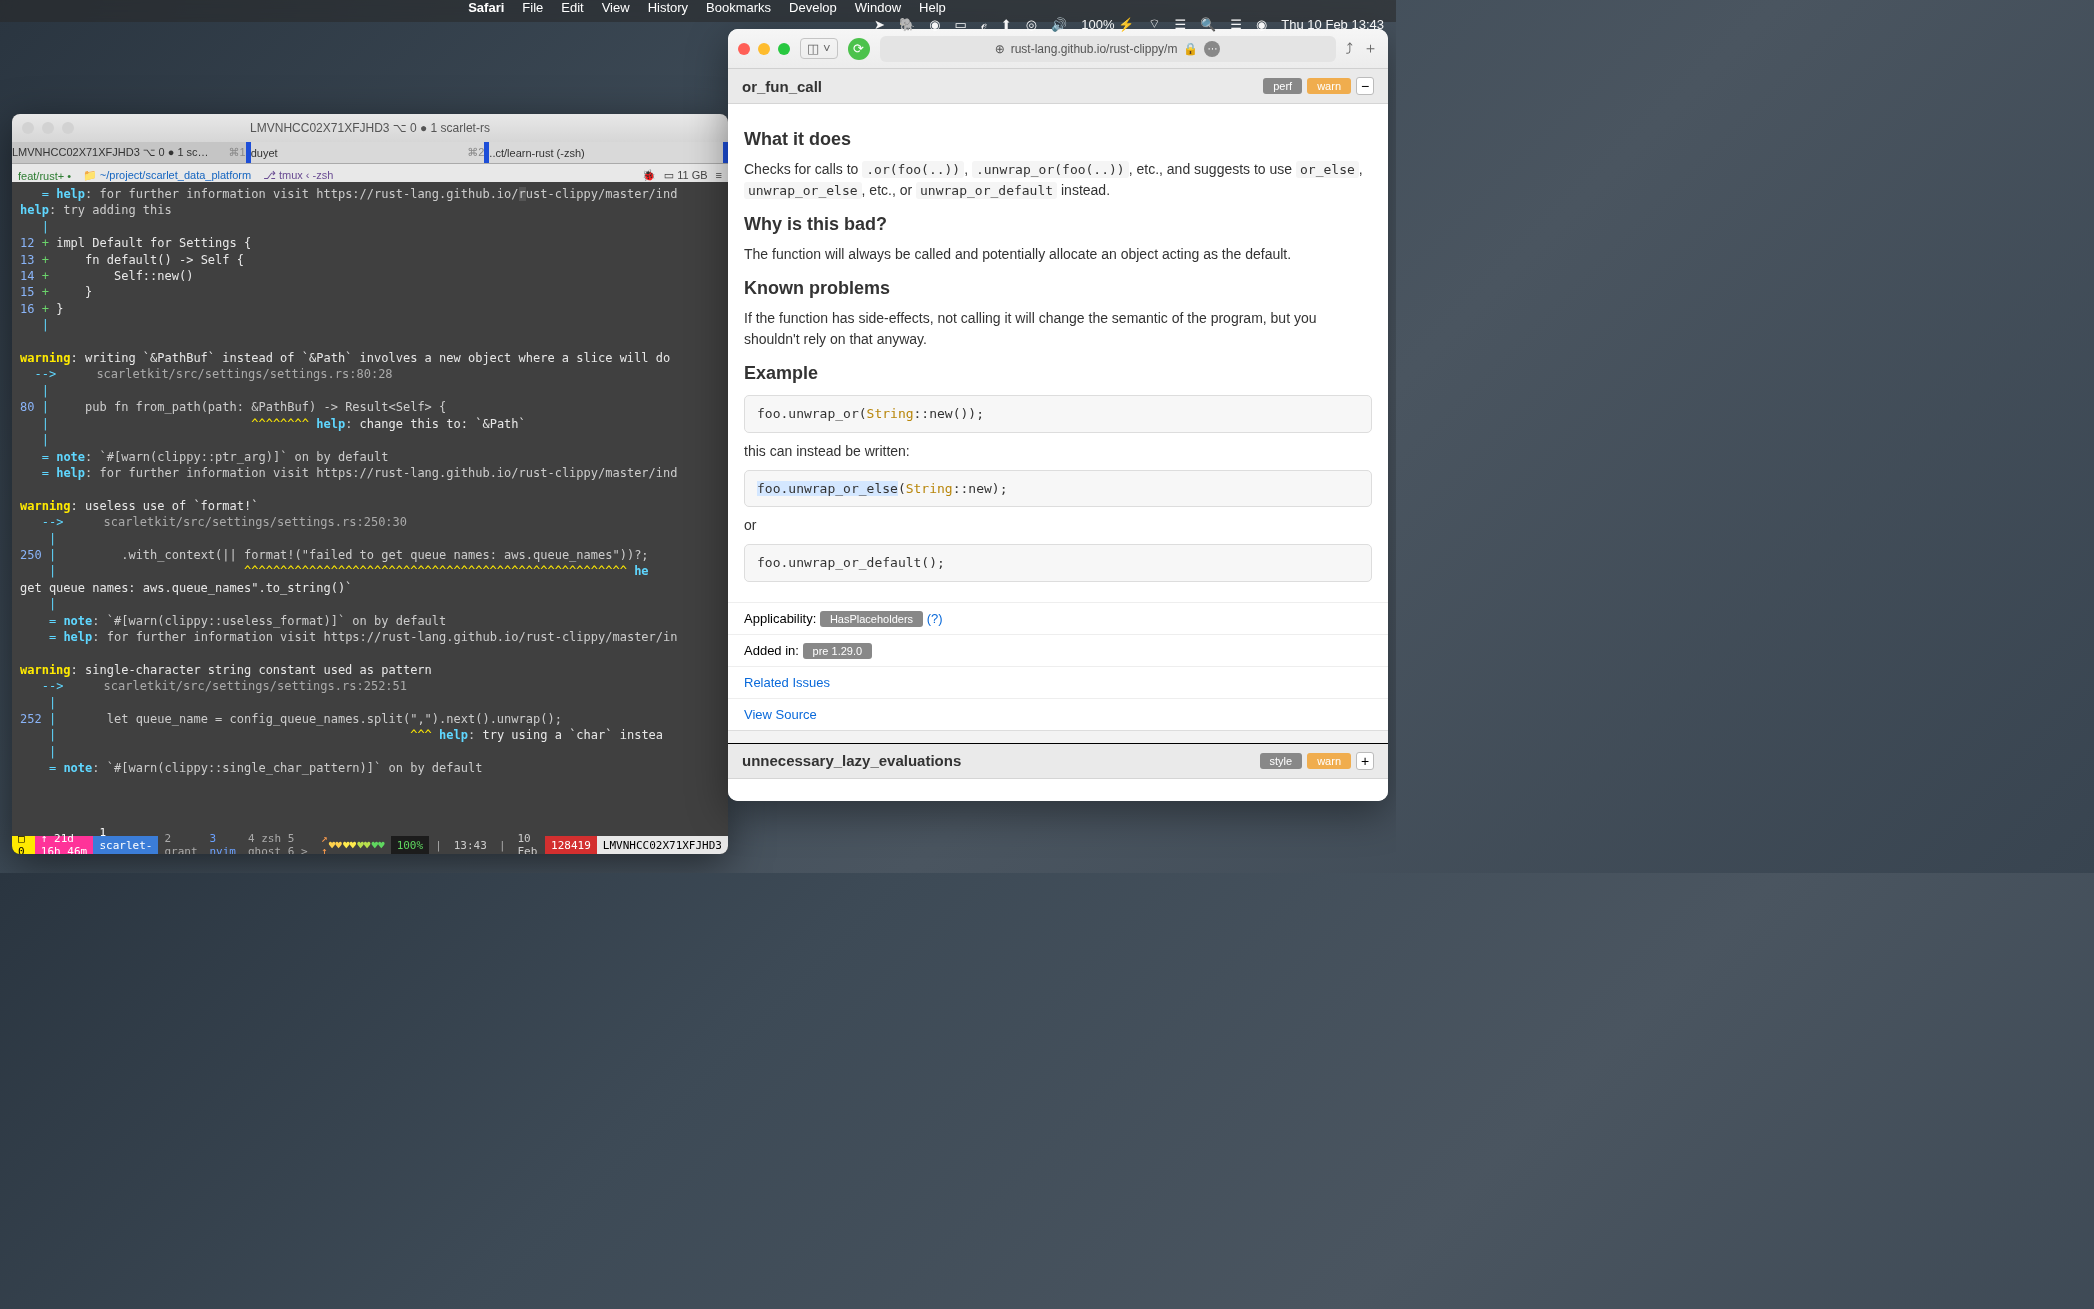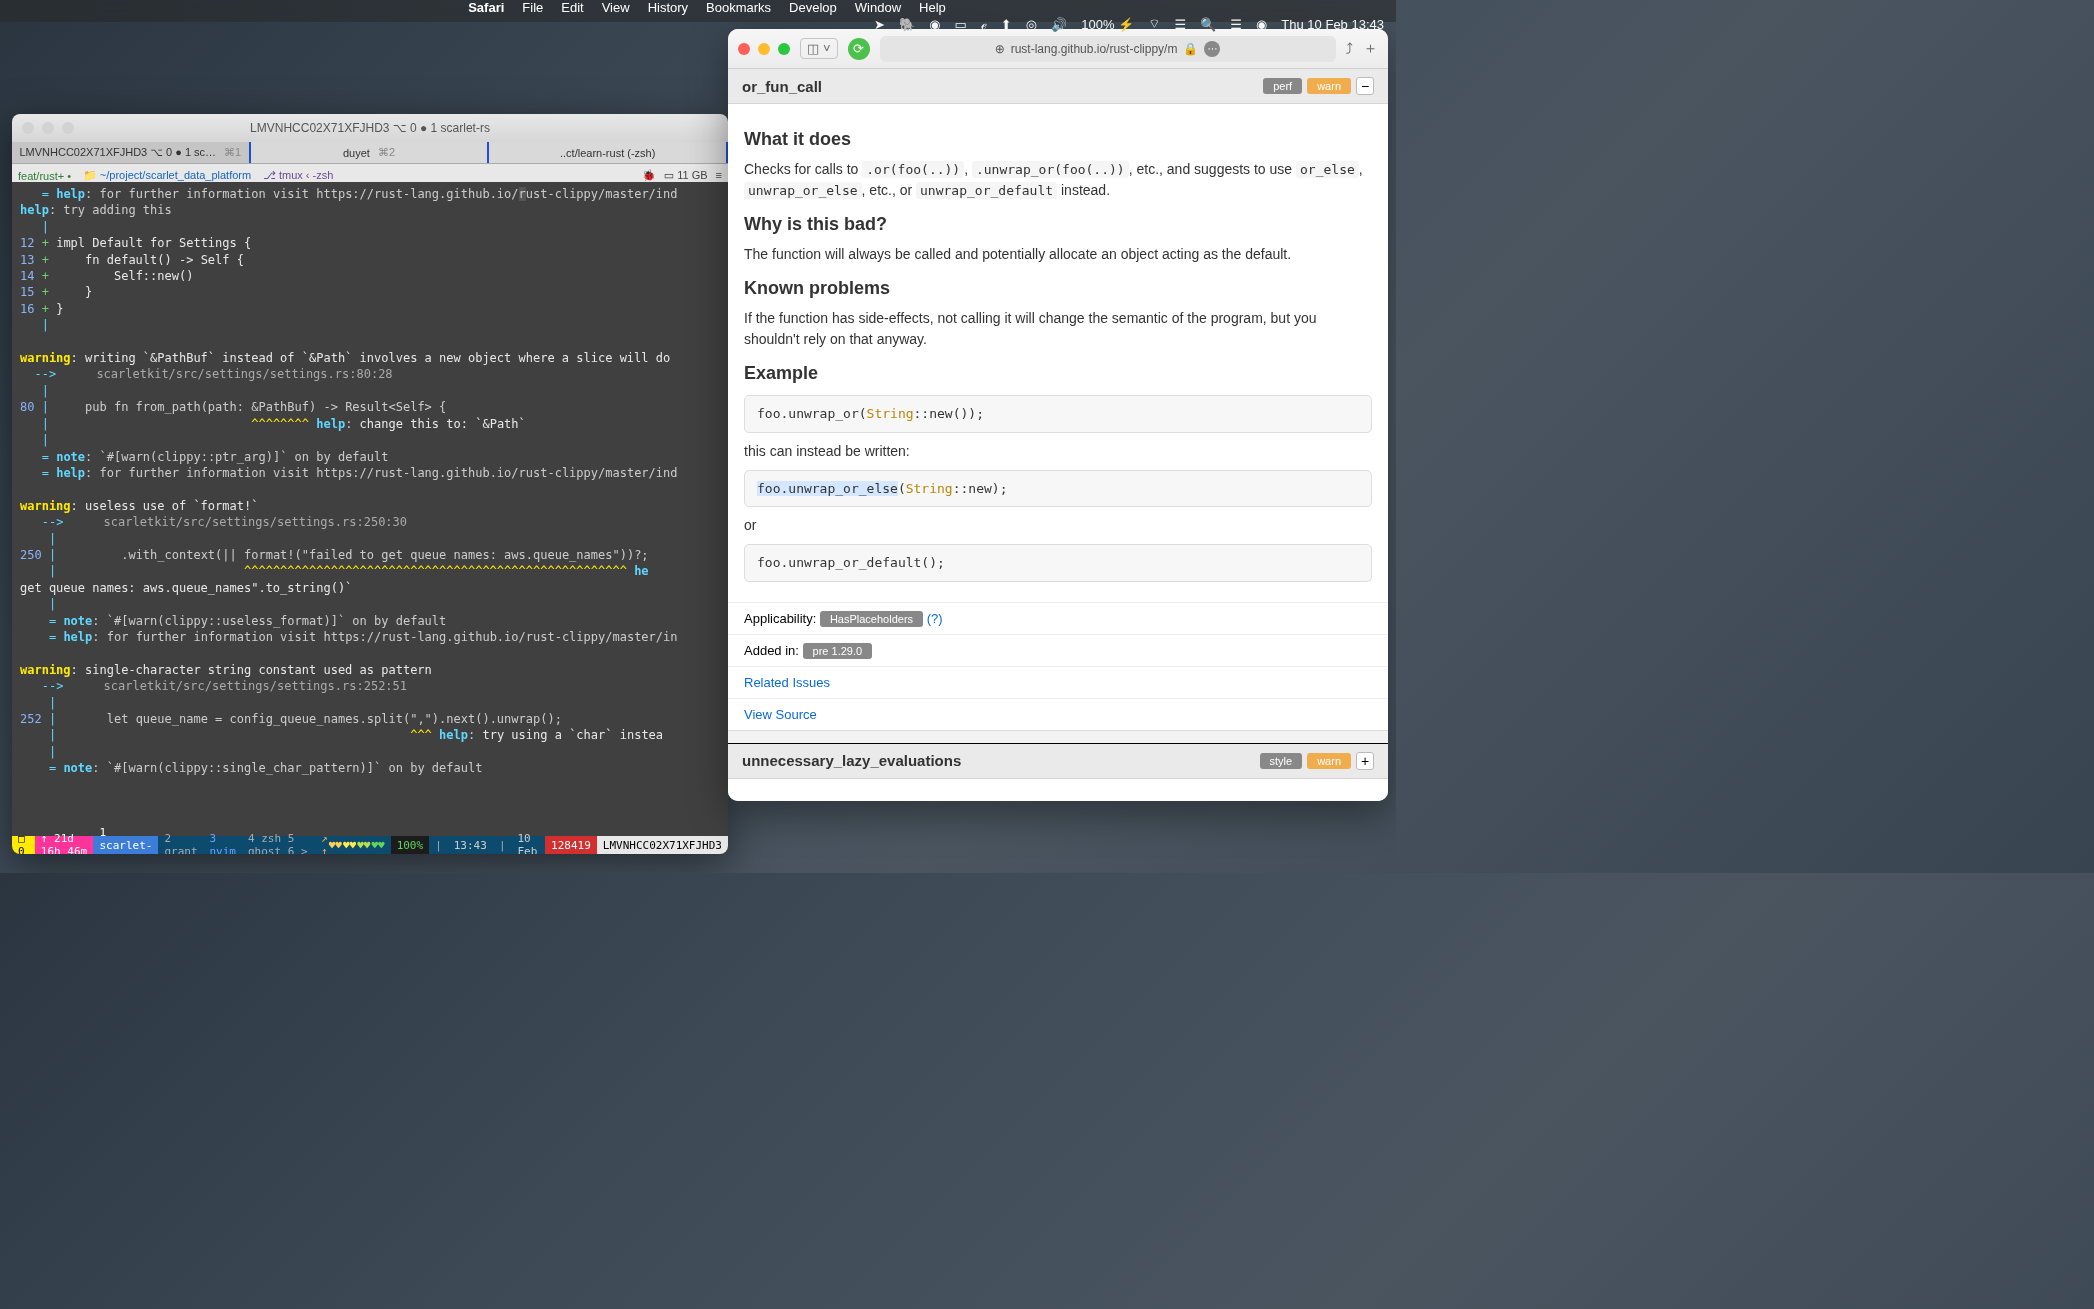--- a/index.html
+++ b/index.html
@@ -65,23 +65,23 @@
   height: 22px;
   background: #c5c5c5;
   display: flex;
   font-size: 11px;
   border-bottom: 1px solid #aaa;
 }
 .tab {
   flex: 1;
   display: flex;
   align-items: center;
-  justify-content: center;
+  justify-content: space-between;
   gap: 8px;
-  border-right: 2px solid #1d4ed8;
+  border-right: 5px solid #1d4ed8;
   background: #d9d9d9;
   color: #333;
 }
 .tab.active { background: #c5c5c5; }
 .statusline {
   height: 18px;
   background: #e8e8e8;
   display: flex;
   align-items: flex-end;
   font-size: 11px;
@@ -120,21 +120,21 @@
   display: flex;
   align-items: center;
   font-family: "Menlo", monospace;
   font-size: 11px;
   color: #ddd;
 }
 .seg { padding: 0 6px; height: 100%; display: flex; align-items: center; }
 .seg.yellow { background: #ffea00; color: #000; }
 .seg.pink { background: #ff3399; color: #fff; }
 .seg.blue { background: #3b7dd8; color: #fff; }
-.seg.dark { background: #0c4a6e; color: #aaa; }
+.seg.dark { background: #404040; color: #aaa; }
 .seg.red { background: #d32f2f; color: #fff; }
 .seg.white { background: #e8e8e8; color: #000; }
 .seg.green { color: #5fd75f; }
 .hearts { display: flex; gap: 1px; }
 
 
 .safari-window {
   position: absolute;
   right: 8px;
   top: 29px;

